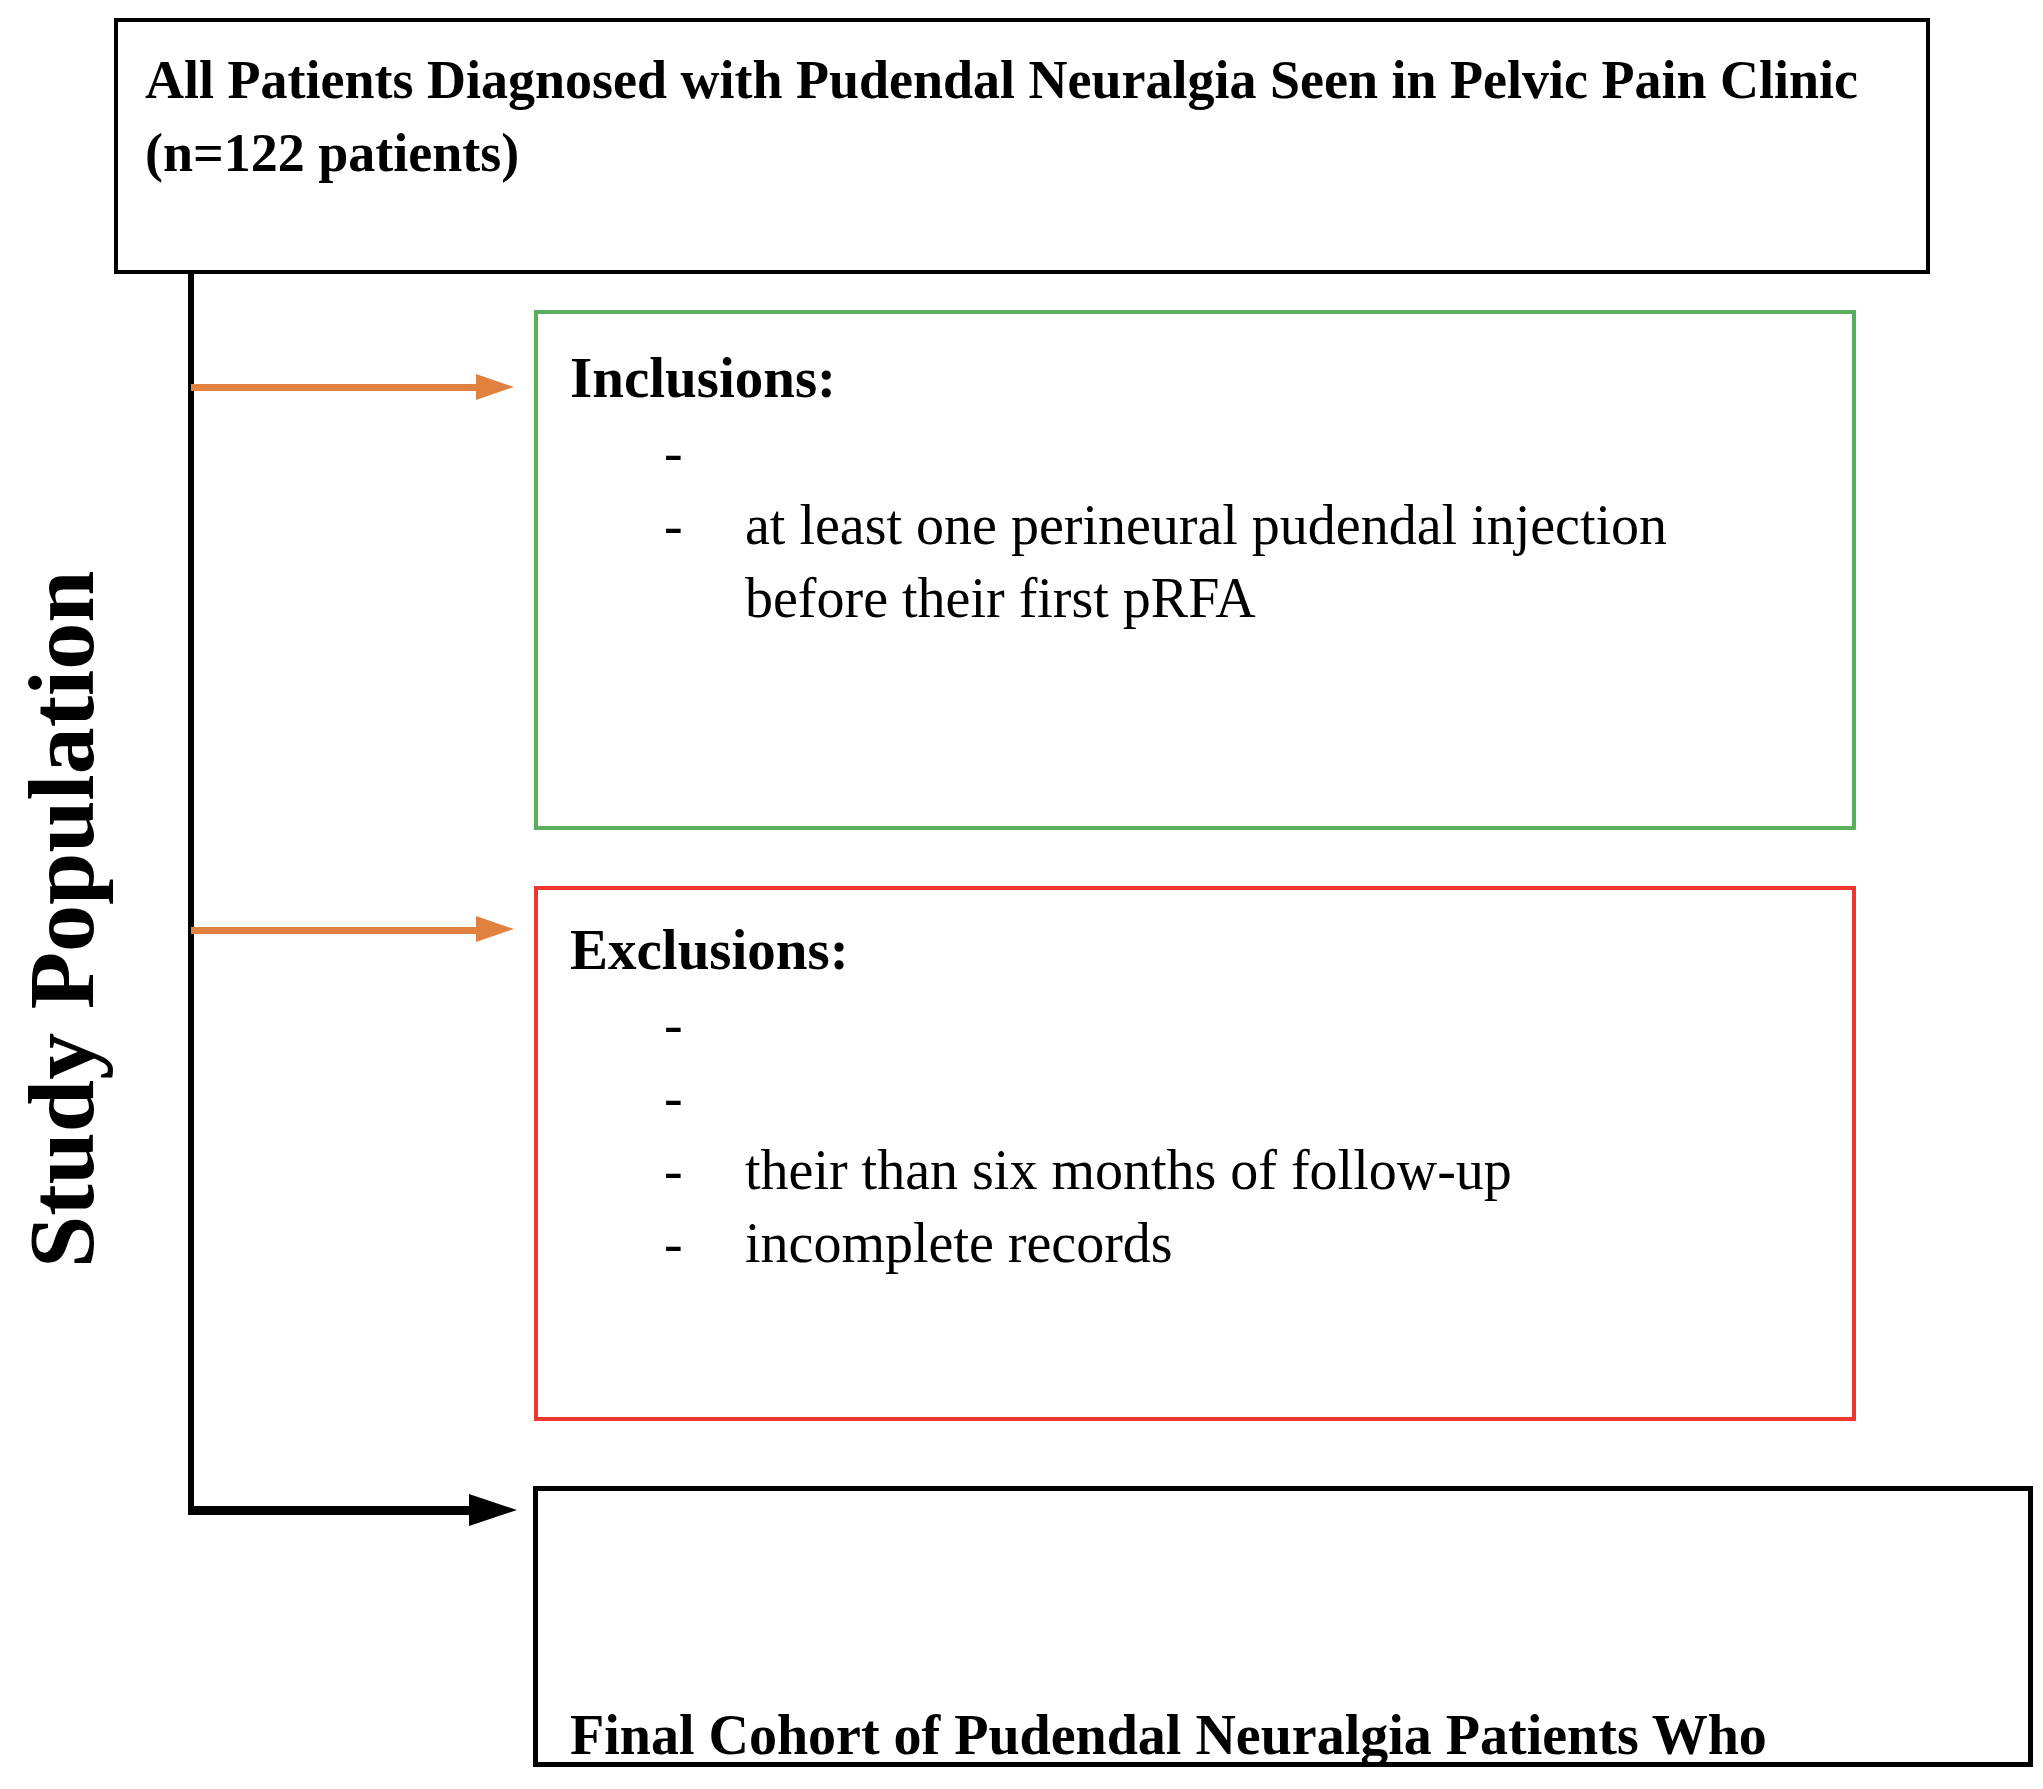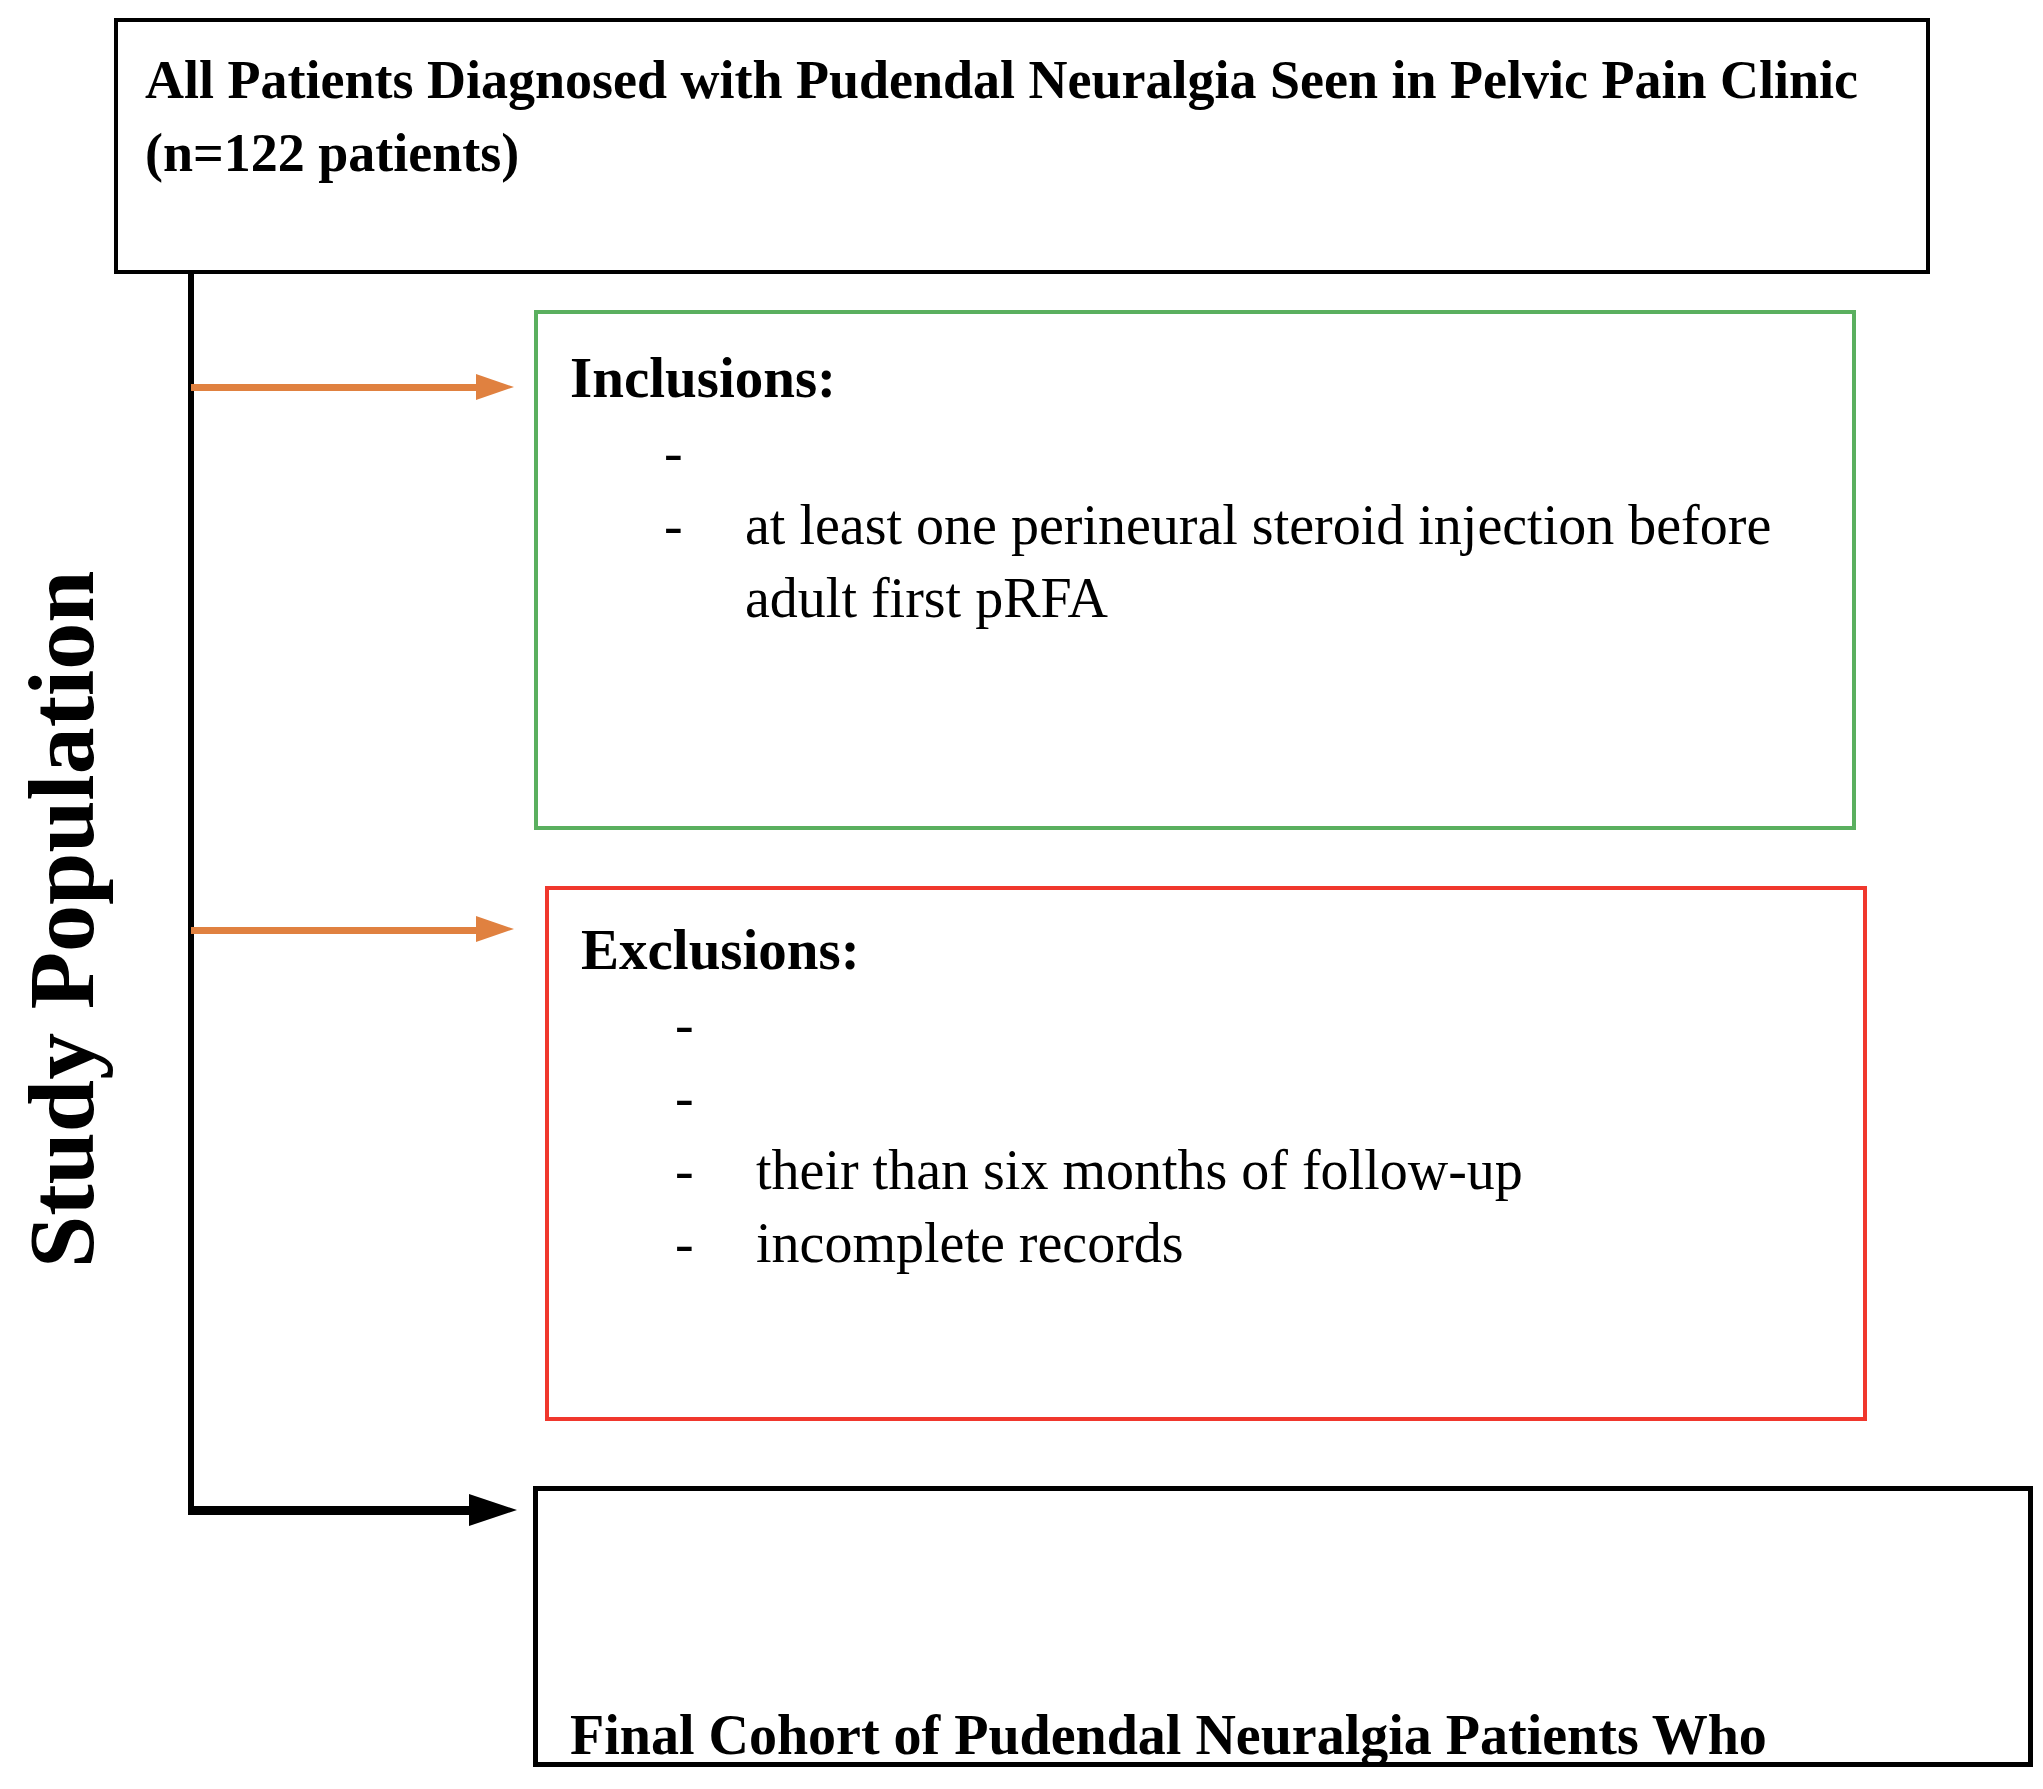--- a/index.html
+++ b/index.html
@@ -83,21 +83,20 @@
     left: 534px; top: 310px;
     width: 1322px; height: 520px;
     border: 4px solid #5AAF5F;
     padding: 26px 16px 0 32px;
   }
   .excl-box {
     left: 534px; top: 886px;
     width: 1322px; height: 535px;
     border: 4px solid #F0372D;
     padding: 22px 16px 0 32px;
-    margin-left: 11px;
   }
   .list-title {
     font-size: 57px;
     font-weight: bold;
     line-height: 76px;
   }
   .item {
     display: flex;
     margin-left: 94px;
     font-size: 56px;
@@ -144,21 +143,21 @@
   <div class="shaft black-3"></div>
   <div class="head black-3"></div>
 
   <div class="box incl-box">
     <div class="list-title">Inclusions:</div>
     <div class="item">
       <span class="dash">-</span>
     </div>
     <div class="item">
       <span class="dash">-</span>
-      <span class="itxt">at least one perineural steroid injection before adult first pRFA</span>
+      <span class="itxt">at least one perineural pudendal injection before their first pRFA</span>
     </div>
   </div>
 
   <div class="box excl-box">
     <div class="list-title">Exclusions:</div>
     <div class="item">
       <span class="dash">-</span>
     </div>
     <div class="item">
       <span class="dash">-</span>

